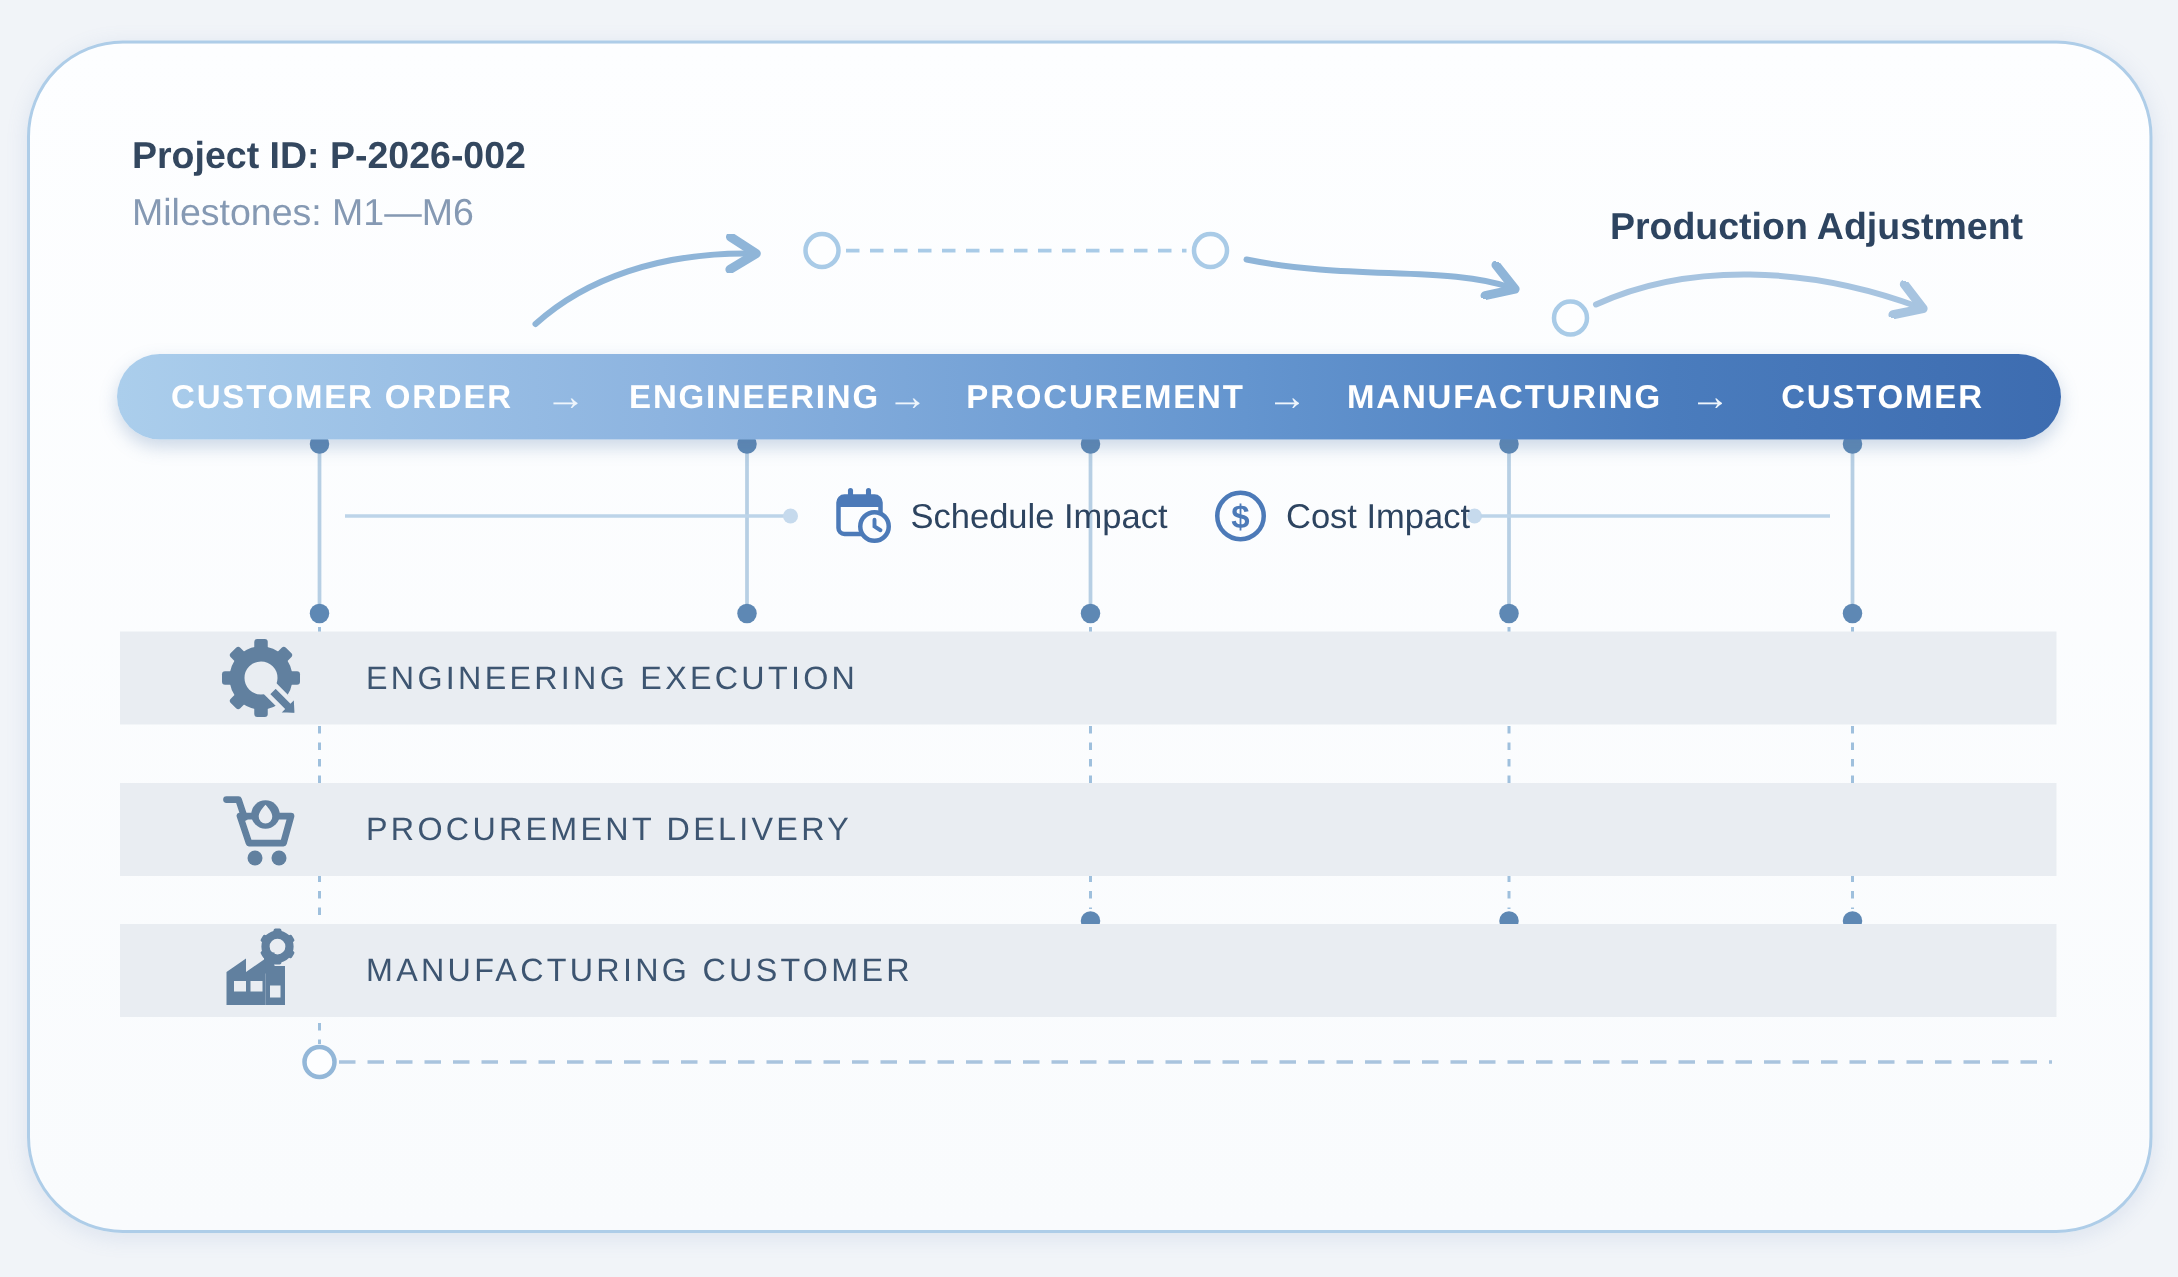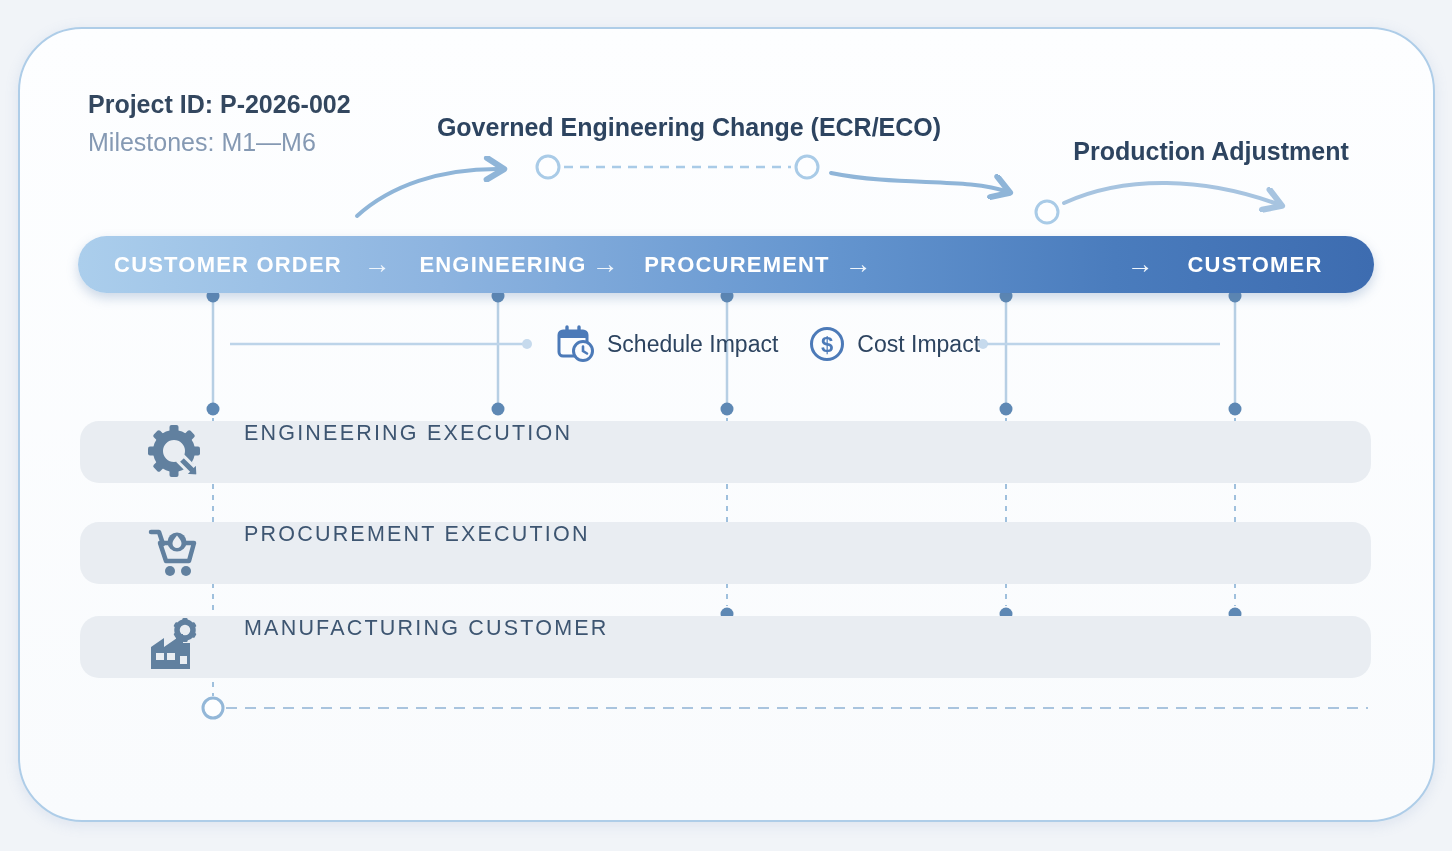--- a/index.html
+++ b/index.html
@@ -23,21 +23,21 @@
   .ph1{left:150px;} .ph2{left:425px;} .ph3{left:659px;} .ph4{left:925px;} .ph5{left:1177px;}
   .sp1{left:299px;} .sp2{left:527px;} .sp3{left:780px;} .sp4{left:1062px;}
 
   .overlay{position:absolute;left:0;top:0;width:1452px;height:851px;pointer-events:none;}
 
   .impact-row{position:absolute;left:556px;top:321px;height:46px;display:flex;align-items:center;gap:11px;}
   .impact-label{font-size:23px;font-weight:500;color:#2d4460;white-space:nowrap;}
   .impact-gap{width:8px;}
 
   .lane{position:absolute;left:80px;width:1291px;height:62px;background:#e9edf2;
-        display:flex;align-items:flex-start;border-radius:19px;}
+        display:flex;align-items:center;}
   .lane1{top:421px;} .lane2{top:522px;} .lane3{top:616px;}
   .lane-icon{width:60px;height:60px;margin-left:64px;flex:0 0 auto;display:flex;align-items:center;justify-content:center;}
   .lane-label{margin-left:40px;font-size:21.5px;font-weight:500;letter-spacing:2.2px;color:#3d5571;white-space:nowrap;}
 </style>
 </head>
 <body>
 
 <div class="canvas">
   <div class="card"></div>
 
@@ -103,30 +103,30 @@
     </g>
 
     <g>
       <circle cx="213" cy="708" r="10" fill="#fdfeff" stroke="#93b7d8" stroke-width="3"></circle>
       <line x1="226" y1="708" x2="1368" y2="708" stroke="#a9c4de" stroke-width="2.2" stroke-dasharray="11 8"></line>
     </g>
   </svg>
 
   <div class="txt project-id">Project ID: P-2026-002</div>
   <div class="txt milestones">Milestones: M1—M6</div>
-  <div class="txt ecr-title">Governed Engineering Change (ECR/ECO)</div>
   <div class="txt prod-title">Production Adjustment</div>
 
   <div class="process-bar">
     <span class="phase ph1">CUSTOMER ORDER</span>
     <span class="sep sp1">→</span>
     <span class="phase ph2">ENGINEERING</span>
     <span class="sep sp2">→</span>
     <span class="phase ph3">PROCUREMENT</span>
     <span class="sep sp3">→</span>
+    <span class="phase ph4">MANUFACTURING</span>
     <span class="sep sp4">→</span>
     <span class="phase ph5">CUSTOMER</span>
   </div>
 
   <div class="impact-row">
     <svg width="40" height="40" viewBox="0 0 40 40">
       <line x1="11" y1="3" x2="11" y2="10" stroke="#4c7ab8" stroke-width="3.4" stroke-linecap="round"></line>
       <line x1="23" y1="3" x2="23" y2="10" stroke="#4c7ab8" stroke-width="3.4" stroke-linecap="round"></line>
       <rect x="3" y="7" width="28" height="25" rx="4" fill="none" stroke="#4c7ab8" stroke-width="3"></rect>
       <path d="M3 11 a4 4 0 0 1 4-4 h20 a4 4 0 0 1 4 4 v3 h-28 z" fill="#4c7ab8"></path>
@@ -169,21 +169,21 @@
     <div class="lane-icon">
       <svg width="58" height="56" viewBox="0 0 58 56">
         <path d="M6 8 H14 L18 20" fill="none" stroke="#61809f" stroke-width="4.5" stroke-linecap="round" stroke-linejoin="round"></path>
         <path d="M15 19 H49 L44 37 H21 Z" fill="none" stroke="#61809f" stroke-width="4.5" stroke-linejoin="round"></path>
         <circle cx="32" cy="18" r="9.5" fill="#61809f"></circle>
         <path d="M32 11.5 C35 15, 36.5 17, 36.5 19.5 A4.5 4.5 0 0 1 27.5 19.5 C27.5 17, 29 15, 32 11.5 Z" fill="#e9edf2"></path>
         <circle cx="25" cy="47" r="5" fill="#61809f"></circle>
         <circle cx="41" cy="47" r="5" fill="#61809f"></circle>
       </svg>
     </div>
-    <span class="lane-label">PROCUREMENT EXECUTION</span>
+    <span class="lane-label">PROCUREMENT DELIVERY</span>
   </div>
 
   <div class="lane lane3">
     <div class="lane-icon">
       <svg width="58" height="58" viewBox="0 0 58 58">
         <g transform="translate(40,13)" fill="#61809f">
           <rect x="-2.6" y="-12" width="5.2" height="6" rx="1.2"></rect>
           <rect x="-2.6" y="-12" width="5.2" height="6" rx="1.2" transform="rotate(60)"></rect>
           <rect x="-2.6" y="-12" width="5.2" height="6" rx="1.2" transform="rotate(120)"></rect>
           <rect x="-2.6" y="-12" width="5.2" height="6" rx="1.2" transform="rotate(180)"></rect>

